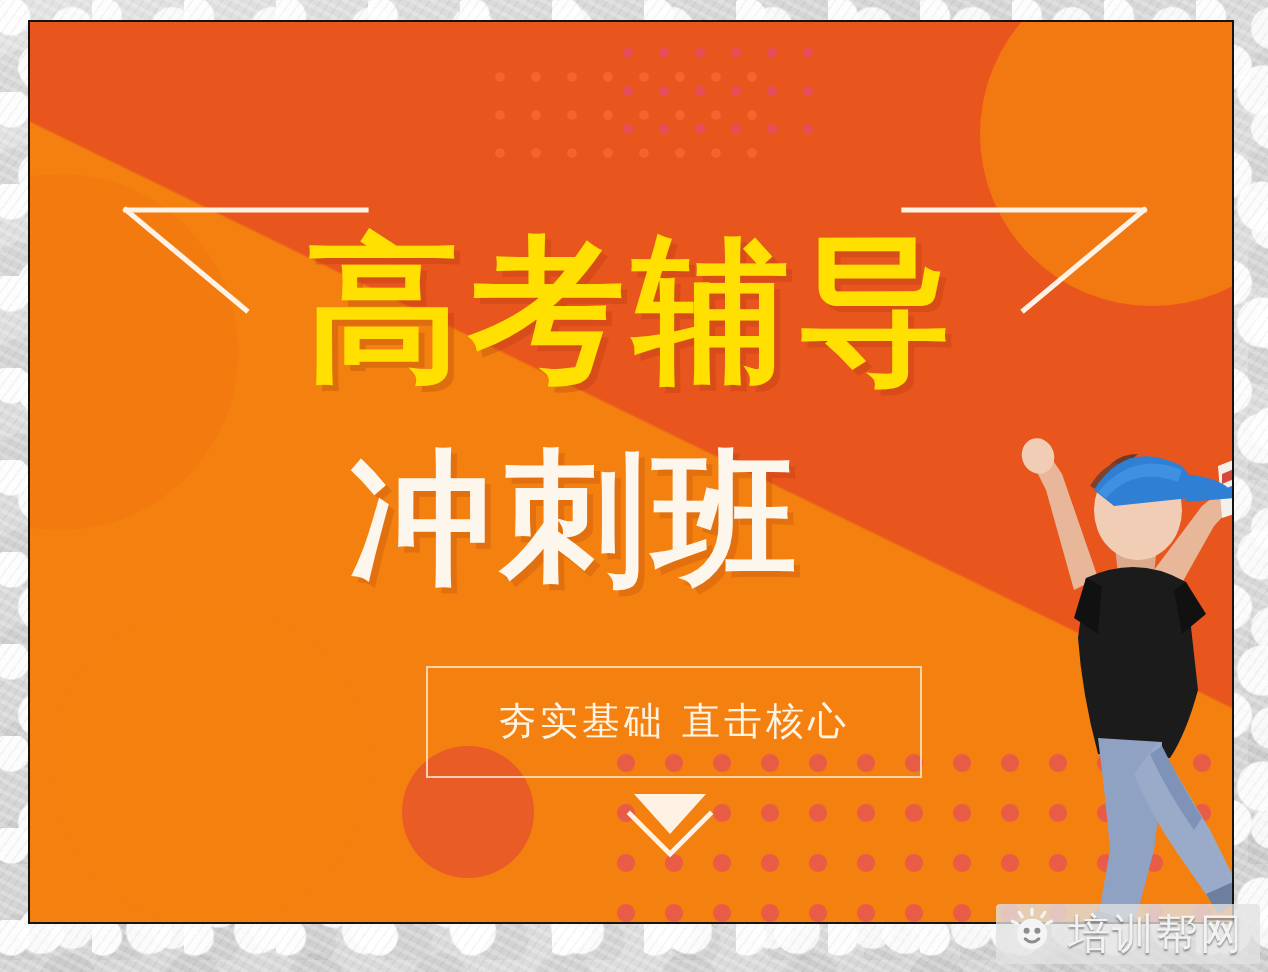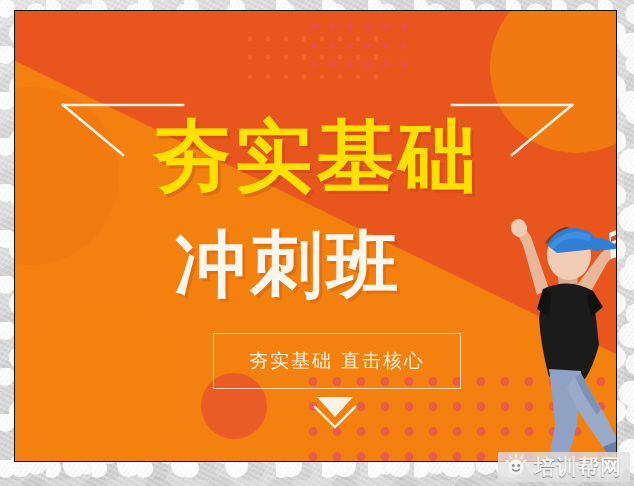--- a/index.html
+++ b/index.html
@@ -133,21 +133,21 @@
     line-height: 1;
     letter-spacing: 4px;
     color: #ffe000;
     text-shadow: 3px 3px 0 rgba(150,40,10,.22);
     white-space: nowrap;
   }
   #title-sub {
     position: absolute;
     left: 0; right: 0; top: 218px;
     text-align: center;
-    font-family: Liberation Serif, serif;
+    font-family: Liberation Mono, monospace;
     font-weight: 700;
     font-size: 72px;
     line-height: 1;
     letter-spacing: 4px;
     color: #fdf6ec;
     text-shadow: 3px 3px 0 rgba(150,40,10,.18);
     white-space: nowrap;
     padding-right: 56px;
   }
   #tagline-box {
@@ -183,21 +183,21 @@
     align-items: center;
     gap: 6px;
     padding: 0 8px 0 6px;
     background: rgba(225,225,225,.78);
     border-radius: 2px;
     z-index: 5;
   }
   #watermark-label {
     font-family: "DejaVu Sans", "Liberation Sans", sans-serif;
     font-size: 21px;
-    font-weight: 700;
+    font-weight: 400;
     color: #f2f2f2;
     text-shadow: 0 1px 1px rgba(60,60,60,.55);
     letter-spacing: 1px;
     line-height: 1;
     white-space: nowrap;
   }
 </style>
 </head>
 <body>
 
@@ -260,21 +260,21 @@
 
         <path d="M82 152 Q96 176 108 196 L122 224 L110 234 L92 208 Q78 188 70 168 Z" fill="#9aabca"></path>
         <path d="M84 154 Q94 174 104 190 L100 196 Q86 176 78 158 Z" fill="#7f93b8"></path>
 
         <path d="M50 236 L72 242 L72 250 L48 250 Z" fill="#6d7f9e"></path>
         <path d="M106 228 L124 220 L128 228 L112 238 Z" fill="#6d7f9e"></path>
       </svg>
     </div>
 
     <div class="layer" id="headline-wrap">
-      <div id="title-main">夯实基础</div>
+      <div id="title-main">高考辅导</div>
       <div id="title-sub">冲刺班</div>
       <div id="tagline-box">
         <span id="tagline-text">夯实基础  直击核心</span>
       </div>
     </div>
 
     <div class="layer" id="arrow-down">
       <svg width="48" height="40" viewBox="0 0 48 40">
         <path d="M6 4 L42 4 L24 24 Z" fill="#fdf2e4"></path>
         <path d="M4 14 L24 34 L44 14" stroke="#fdf2e4" stroke-width="2.4" fill="none" stroke-linecap="square"></path>

